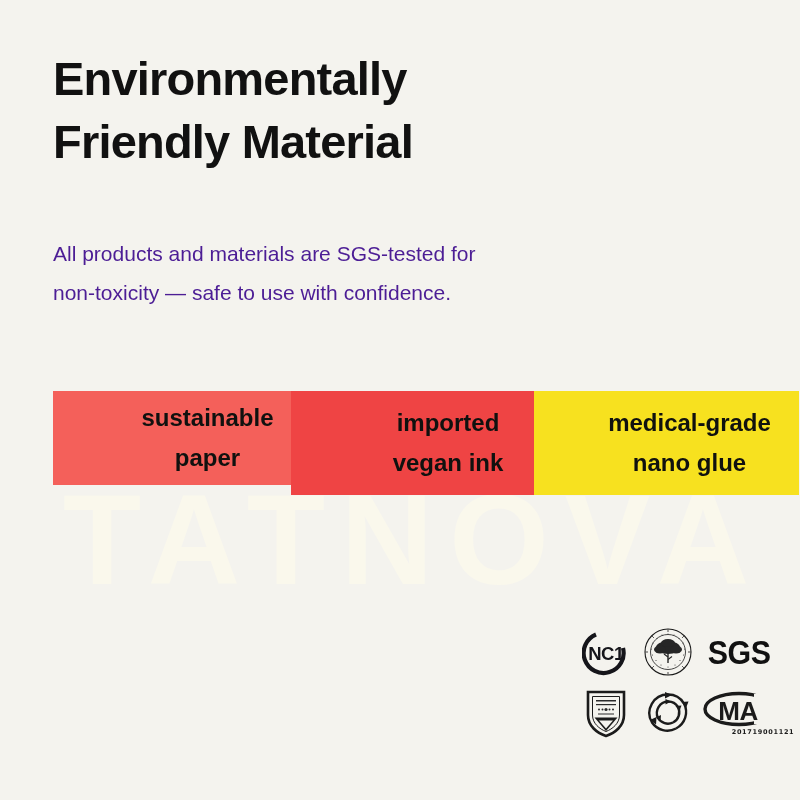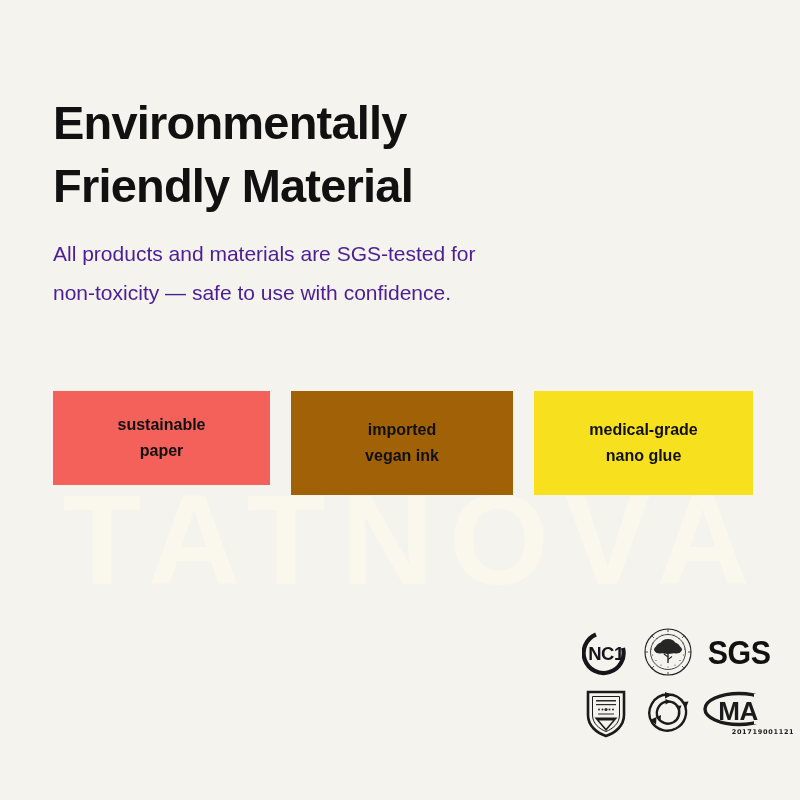--- a/index.html
+++ b/index.html
@@ -80,25 +80,26 @@
     height: 104px;
     z-index: 2;
   }
   .tag {
     position: absolute;
     top: 0;
     display: flex;
     flex-direction: column;
     align-items: center;
     justify-content: center;
-    font-size: 16px;
+    font-size: 24px;
     font-weight: 700;
     line-height: 1.65;
     color: #10110f;
     text-align: center;
+    padding-left: 46px;
   }
   .tag .ln {
     display: block;
   }
   .tag-0 { left: 0px;   width: 217px; height: 94px; }
   .tag-1 { left: 238px; width: 222px; height: 104px; }
   .tag-2 { left: 481px; width: 219px; height: 104px; }
 
   
   .certs {
@@ -140,38 +141,38 @@
     line-height: 1;
   }
 </style>
 </head>
 <body style="background: rgb(244, 243, 238);">
 
 <div class="page">
 
   <div class="watermark" style="color: rgb(250, 248, 236); margin-left: 41px;">TATNOVA</div>
 
-  <div class="heading" style="color: rgb(17, 17, 17); margin-top: 44px;">
+  <div class="heading" style="color: rgb(17, 17, 17);">
     <span class="ln">Environmentally</span>
     <span class="ln">Friendly Material</span>
   </div>
 
   <div class="subtitle" style="color: #4c1d95;">
     <span class="ln">All products and materials are SGS-tested for</span>
     <span class="ln">non-toxicity — safe to use with confidence.</span>
   </div>
 
   <div class="tag-row">
 
     <div class="tag tag-0" style="background: rgb(244, 96, 90);">
       <span class="ln">sustainable</span>
       <span class="ln">paper</span>
     </div>
 
-    <div class="tag tag-1" style="background: #a16207;">
+    <div class="tag tag-1" style="background: #ef4444;">
       <span class="ln">imported</span>
       <span class="ln">vegan ink</span>
     </div>
 
     <div class="tag tag-2" style="background: rgb(247, 225, 31);">
       <span class="ln">medical-grade</span>
       <span class="ln">nano glue</span>
     </div>
 
   </div>

